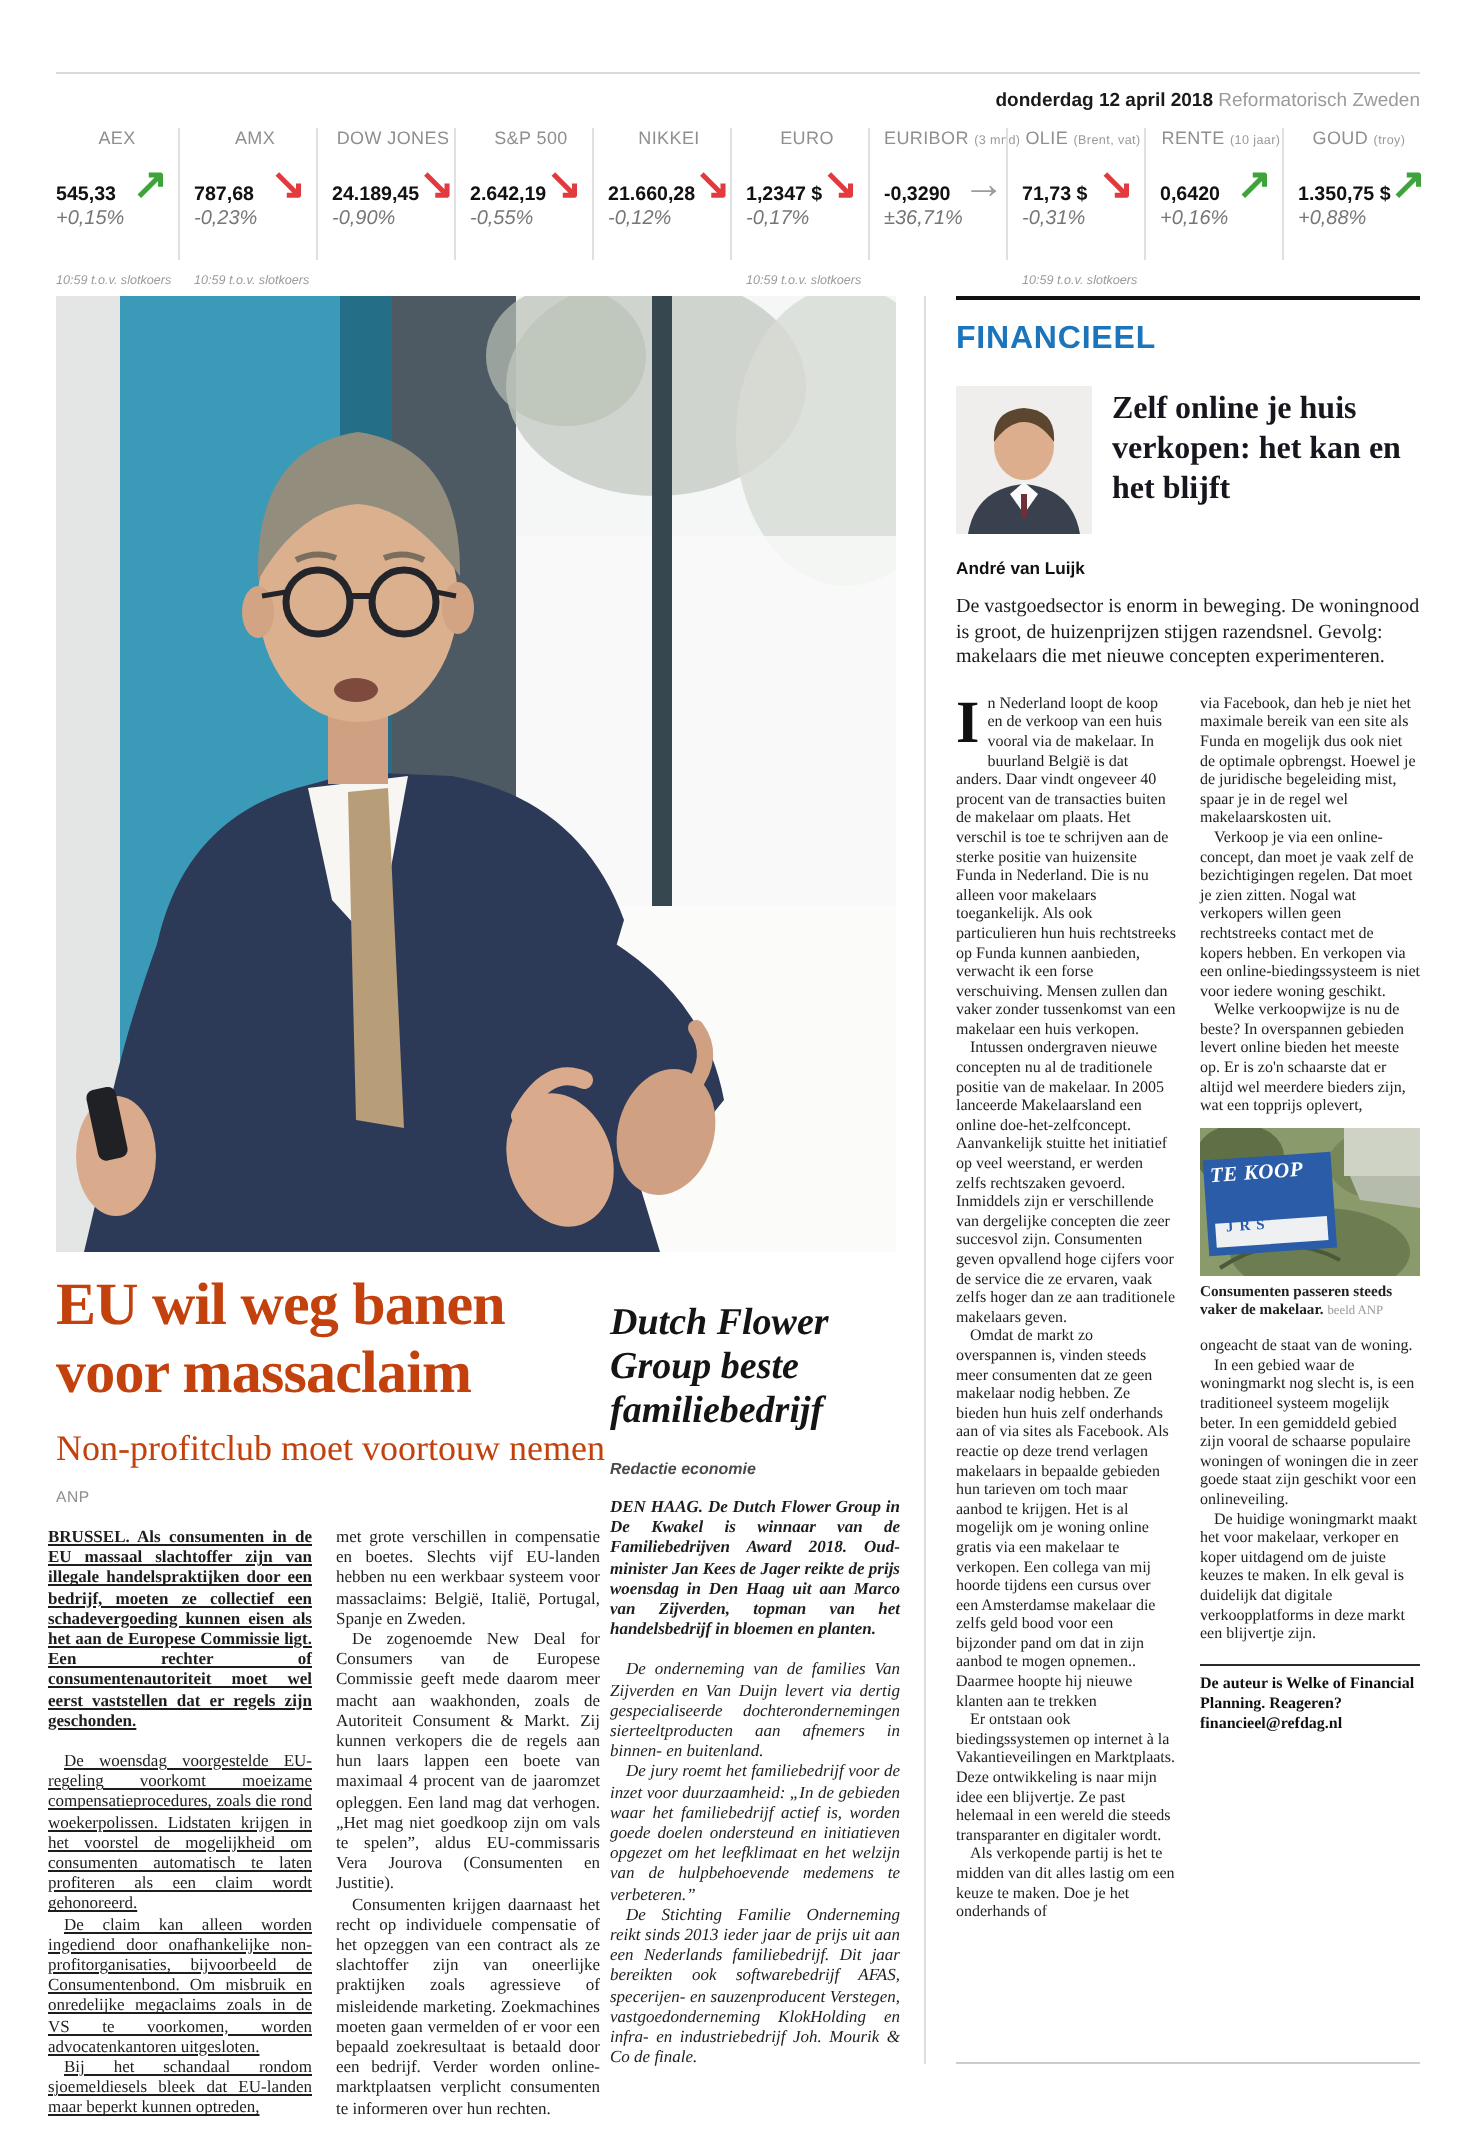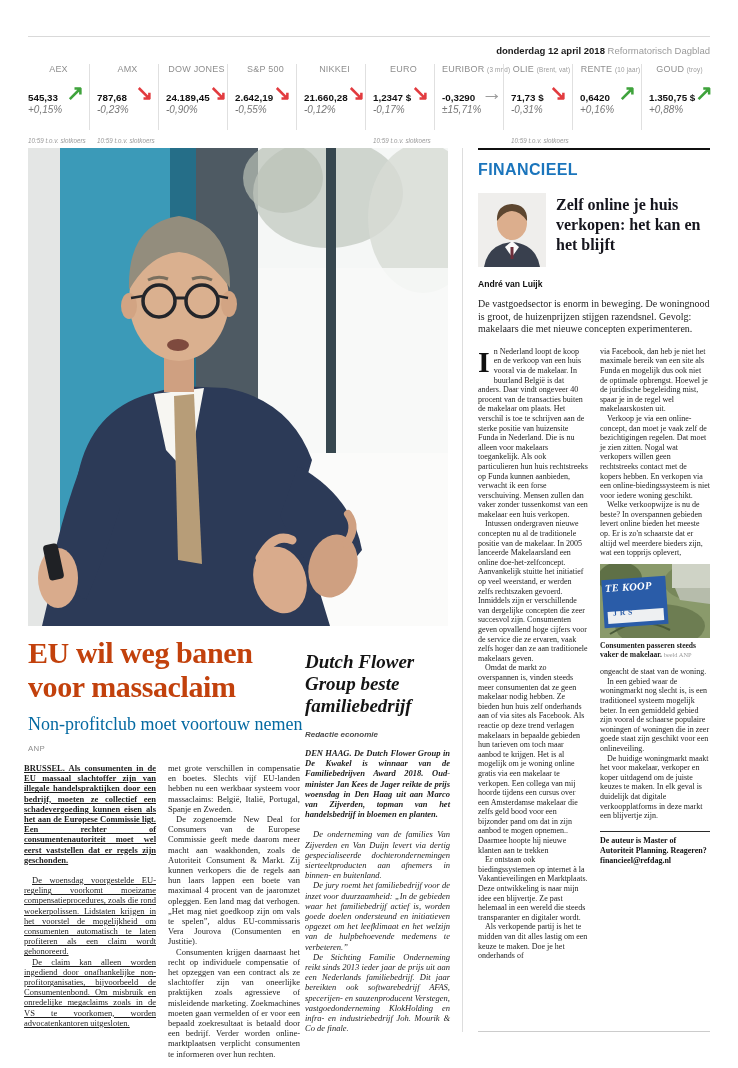--- a/index.html
+++ b/index.html
@@ -27,21 +27,21 @@
   .t-arrow[data-dir="flat"]{color:#9c9c9c;}
   .t-note{position:absolute;bottom:-14px;left:7px;font-style:italic;font-size:6.3px;color:#9b9b9b;white-space:nowrap;}
   .t-col:first-child .t-note{left:0;}
 
   
   #main-photo{left:28px;top:148px;width:420px;height:478px;}
   #main-photo svg{display:block;}
   #main-headline{left:28px;top:636px;width:280px;font-family:"Liberation Serif",serif;
     font-weight:bold;font-size:30px;line-height:34px;color:#c2410c;letter-spacing:-.4px;}
   #main-subhead{left:28px;top:714px;width:280px;font-family:"Liberation Serif",serif;
-    font-size:18px;color:#0369a1;}
+    font-size:18px;color:#c2410c;}
   #main-byline{left:28px;top:744px;font-size:7.8px;color:#8d8d8d;letter-spacing:.3px;}
   .news-col{font-family:"Liberation Serif",serif;font-size:8.5px;line-height:10.2px;
     color:#1d1d1d;text-align:justify;}
   .news-col p{margin:0;}
   .news-col p.lead{font-weight:bold;margin-bottom:10px;}
   .news-col p + p{text-indent:8px;}
   #main-col1{left:24px;top:763px;width:132px;text-decoration:underline;}
   #main-col2{left:168px;top:763px;width:132px;}
 
   
@@ -82,21 +82,21 @@
 </style>
 </head>
 <body>
 
 <div class="page">
 
   <div class="abs" id="top-rule"></div>
 
   <div class="abs" id="dateline">
     <span class="d-bold">donderdag 12 april 2018</span>
-    <span>Reformatorisch Dagblad</span>
+    <span>Reformatorisch Zweden</span>
   </div>
 
   <div class="abs" id="ticker">
 
     <div class="t-col">
       <div class="t-label"><span>AEX</span> <span class="t-sub"></span></div>
       <div class="t-main">
         <div>
             <div class="t-value">545,33</div>
         <div class="t-change">+0,15%</div>
@@ -164,21 +164,21 @@
         <div class="t-arrow" data-dir="down">↘</div>
       </div>
       <div class="t-note">10:59 t.o.v. slotkoers</div>
     </div>
 
     <div class="t-col">
       <div class="t-label"><span>EURIBOR</span> <span class="t-sub">(3 mnd)</span></div>
       <div class="t-main">
         <div>
             <div class="t-value">-0,3290</div>
-        <div class="t-change">±15,71%</div>
+        <div class="t-change">±36,71%</div>
           </div>
         <div class="t-arrow" data-dir="flat">→</div>
       </div>
       <div class="t-note"></div>
     </div>
 
     <div class="t-col">
       <div class="t-label"><span>OLIE</span> <span class="t-sub">(Brent, vat)</span></div>
       <div class="t-main">
         <div>
@@ -260,20 +260,21 @@
   </div>
 
   <h1 class="abs" id="main-headline" style="margin:0">EU wil weg banen voor massaclaim</h1>
   <div class="abs" id="main-subhead">Non-profitclub moet voortouw nemen</div>
   <div class="abs" id="main-byline">ANP</div>
 
   <div class="abs news-col" id="main-col1">
     <p class="lead">BRUSSEL. Als consumenten in de EU massaal slachtoffer zijn van illegale handelspraktijken door een bedrijf, moeten ze collectief een schadevergoeding kunnen eisen als het aan de Europese Commissie ligt. Een rechter of consumentenautoriteit moet wel eerst vaststellen dat er regels zijn geschonden.</p>
     <p>De woensdag voorgestelde EU-regeling voorkomt moeizame compensatieprocedures, zoals die rond woekerpolissen. Lidstaten krijgen in het voorstel de mogelijkheid om consumenten automatisch te laten profiteren als een claim wordt gehonoreerd.</p>
     <p>De claim kan alleen worden ingediend door onafhankelijke non-profitorganisaties, bijvoorbeeld de Consumentenbond. Om misbruik en onredelijke megaclaims zoals in de VS te voorkomen, worden advocatenkantoren uitgesloten.</p>
+    <p>Bij het schandaal rondom sjoemeldiesels bleek dat EU-landen maar beperkt kunnen optreden,</p>
   </div>
   <div class="abs news-col" id="main-col2">
     <p>met grote verschillen in compensatie en boetes. Slechts vijf EU-landen hebben nu een werkbaar systeem voor massaclaims: België, Italië, Portugal, Spanje en Zweden.</p>
     <p>De zogenoemde New Deal for Consumers van de Europese Commissie geeft mede daarom meer macht aan waakhonden, zoals de Autoriteit Consument &amp; Markt. Zij kunnen verkopers die de regels aan hun laars lappen een boete van maximaal 4 procent van de jaaromzet opleggen. Een land mag dat verhogen. „Het mag niet goedkoop zijn om vals te spelen”, aldus EU-commissaris Vera Jourova (Consumenten en Justitie).</p>
     <p>Consumenten krijgen daarnaast het recht op individuele compensatie of het opzeggen van een contract als ze slachtoffer zijn van oneerlijke praktijken zoals agressieve of misleidende marketing. Zoekmachines moeten gaan vermelden of er voor een bepaald zoekresultaat is betaald door een bedrijf. Verder worden online-marktplaatsen verplicht consumenten te informeren over hun rechten.</p>
   </div>
 
   <div class="abs" id="flower">
     <h2 id="flower-headline" style="margin:0">Dutch Flower Group beste familiebedrijf</h2>
     <div id="flower-byline">Redactie economie</div>
@@ -341,18 +342,18 @@
         </div>
         <div class="caption">
           <span>Consumenten passeren steeds vaker de makelaar.</span>
           <span class="credit">beeld ANP</span>
         </div>
 
         <p>ongeacht de staat van de woning.</p>
         <p>In een gebied waar de woningmarkt nog slecht is, is een traditioneel systeem mogelijk beter. In een gemiddeld gebied zijn vooral de schaarse populaire woningen of woningen die in zeer goede staat zijn geschikt voor een onlineveiling.</p>
         <p>De huidige woningmarkt maakt het voor makelaar, verkoper en koper uitdagend om de juiste keuzes te maken. In elk geval is duidelijk dat digitale verkoopplatforms in deze markt een blijvertje zijn.</p>
 
-        <div id="fin-footer">De auteur is Master of Autoriteit Planning. Reageren? financieel@refdag.nl</div>
+        <div id="fin-footer">De auteur is Welke of Financial Planning. Reageren? financieel@refdag.nl</div>
       </div>
     </div>
   </div>
 
 </div>
 
 </body></html>

